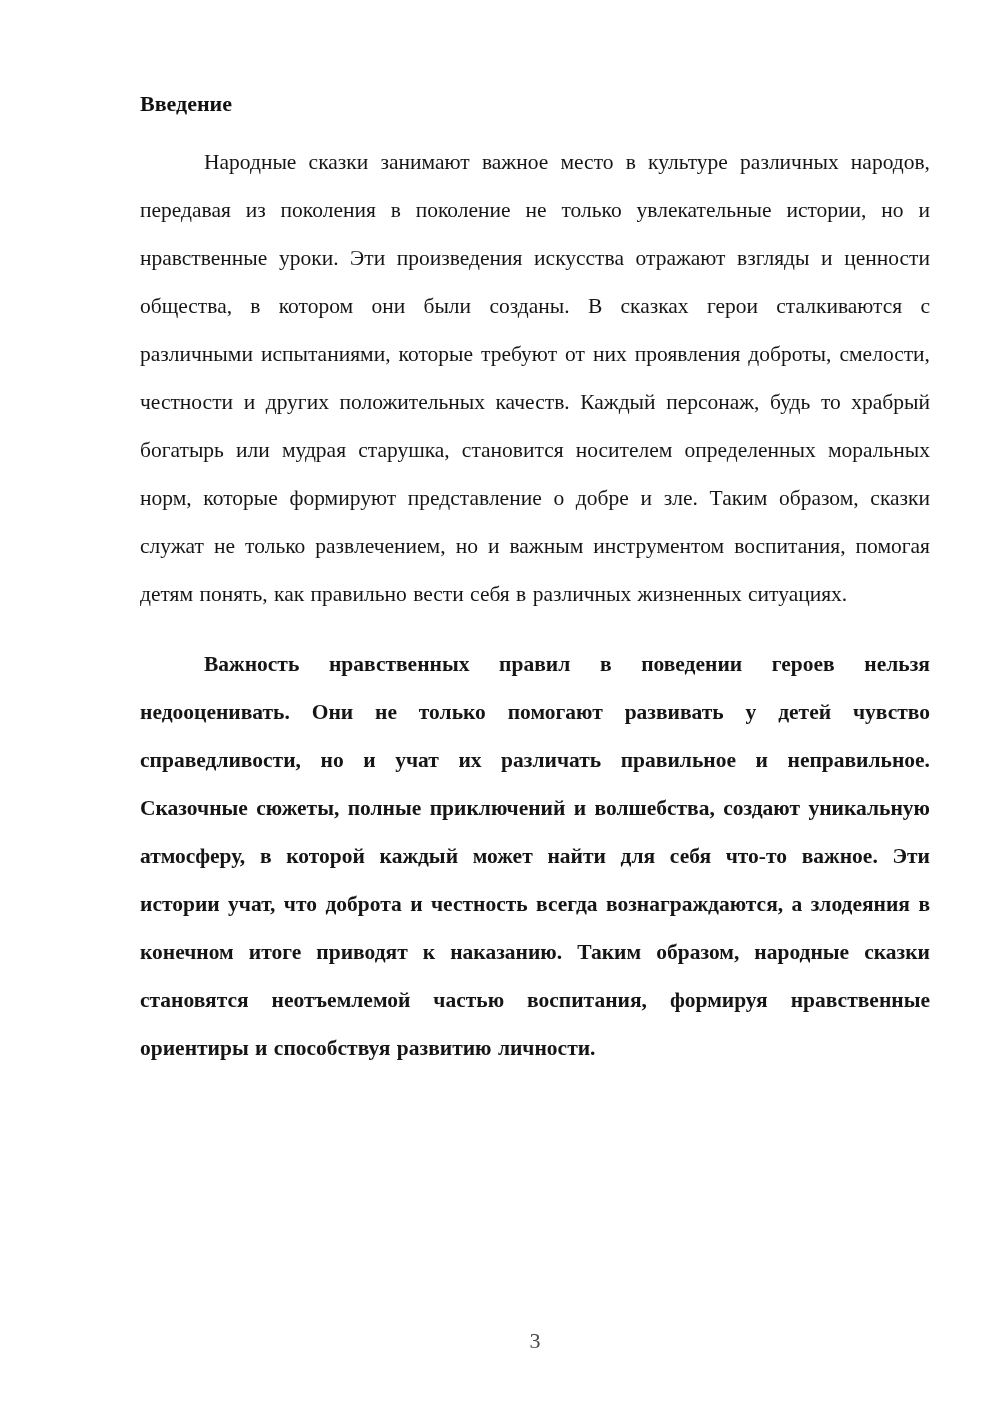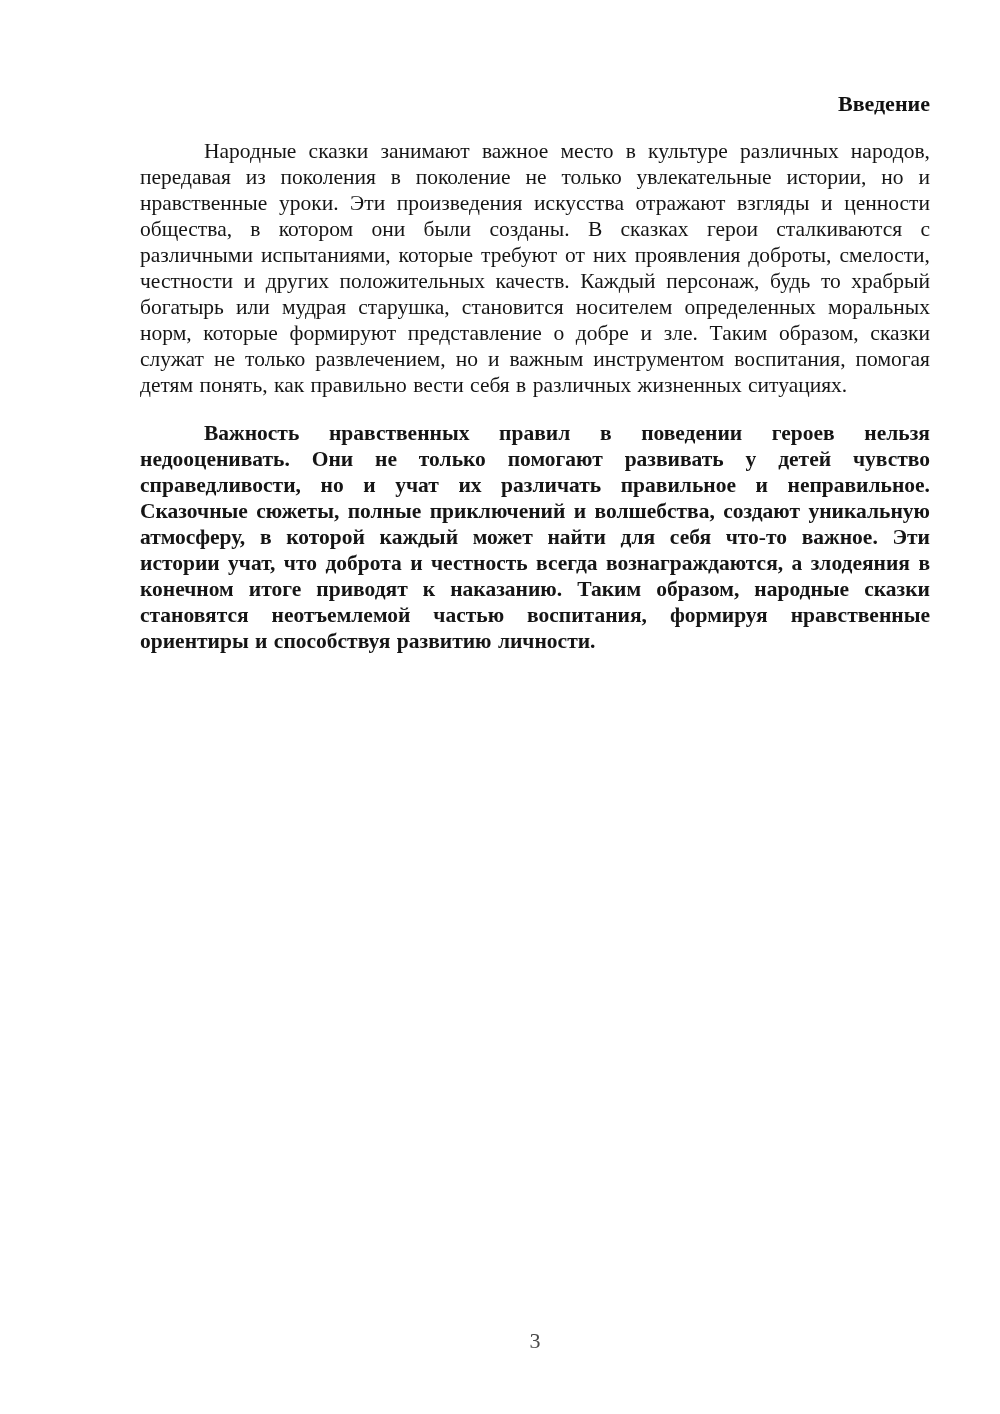--- a/index.html
+++ b/index.html
@@ -20,27 +20,27 @@
     position: absolute;
     left: 140px;
     top: 0;
     width: 790px;
   }
   .doc-title {
     margin: 88px 0 18px 0;
     font-size: 22px;
     line-height: 32px;
     font-weight: bold;
-    text-align: right;
+    text-align: left;
     color: #111111;
   }
   .doc-paragraph {
     margin: 0;
     font-size: 21.5px;
-    line-height: 26px;
+    line-height: 48px;
     text-align: justify;
     text-indent: 64px;
     word-spacing: 1px;
   }
   .doc-paragraph + .doc-paragraph {
     margin-top: 22px;
     font-weight: bold;
   }
   .page-number {
     position: absolute;

